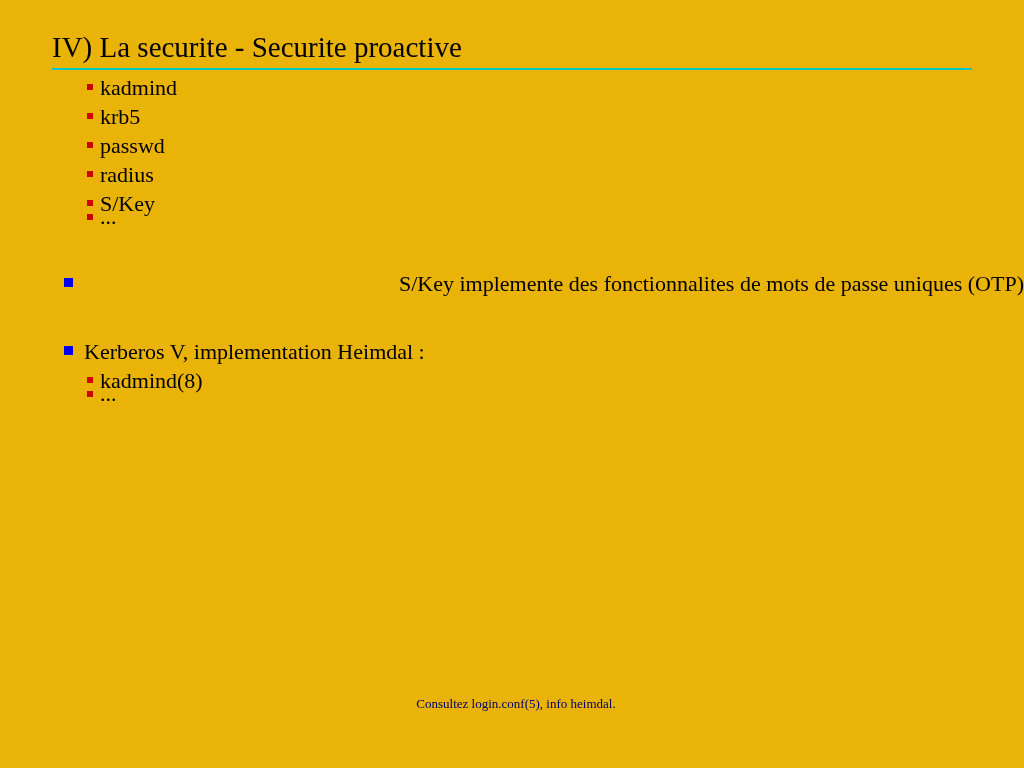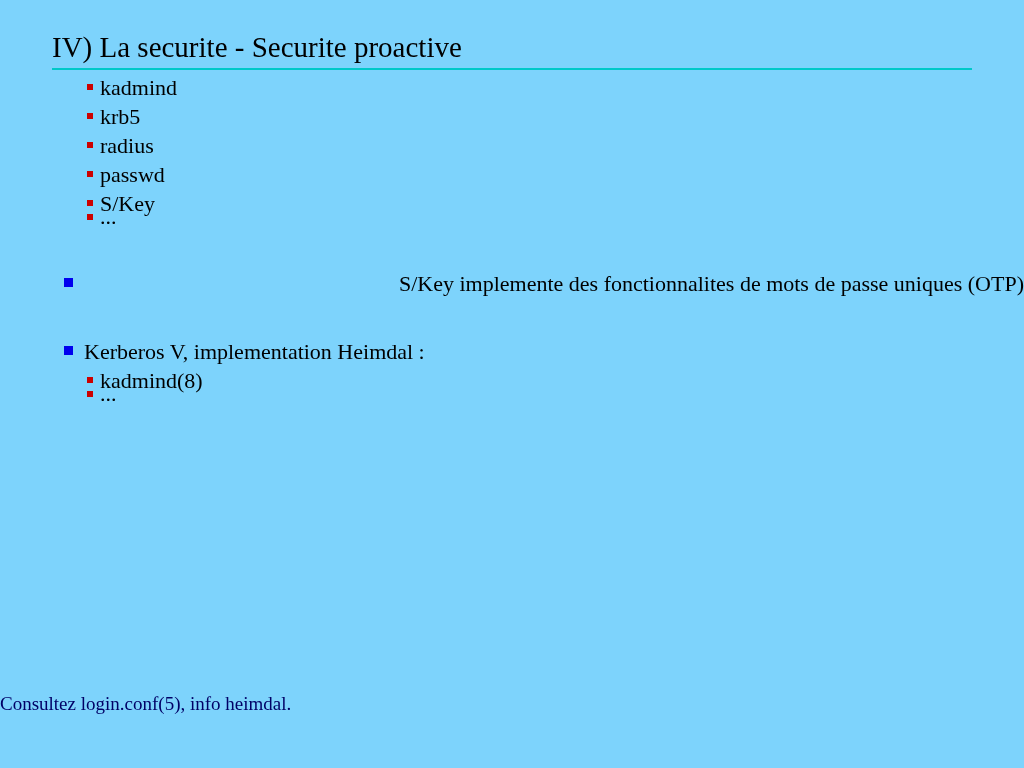--- a/index.html
+++ b/index.html
@@ -3,21 +3,21 @@
 <meta charset="utf-8">
 <style>
   * { margin: 0; padding: 0; box-sizing: border-box; }
   html, body { background: #ffffff; }
   body { width: 1024px; height: 768px; }
 
   .slide {
     position: relative;
     width: 1024px;
     height: 768px;
-    background: #7dd3fc;
+    background: #eab308;
     overflow: hidden;
     font-family: "Liberation Serif", "DejaVu Serif", serif;
     color: var(--body-text, #000000);
   }
 
   .header { margin: 30px 52px 0 52px; }
   .title {
     font-size: 29px;
     font-weight: 400;
     line-height: 34px;
@@ -46,23 +46,25 @@
   .etc { margin-top: -10px; line-height: 18px; }
   .etc .b2 { top: 6px; }
   .gap-otp { margin-top: 43px; text-align: right; }
   .gap-kerberos { margin-top: 39px; }
 
   .footer {
     position: absolute;
     left: 0;
     right: 0;
     top: 693px;
-    font-size: 19px;
+    text-align: center;
+    font-size: 13px;
     line-height: 22px;
     color: var(--footer-text, #000066);
+    padding-left: 8px;
   }
 </style>
 </head>
 <body>
 
 <div class="slide">
 
   <header class="header">
     <h1 class="title">IV) La securite - Securite proactive</h1>
     <div class="rule"></div>
@@ -74,25 +76,25 @@
     <div class="item l2 sub-start">
       <span class="bullet b2"></span>
       <span class="txt">kadmind</span>
     </div>
     <div class="item l2">
       <span class="bullet b2"></span>
       <span class="txt">krb5</span>
     </div>
     <div class="item l2">
       <span class="bullet b2"></span>
-      <span class="txt">radius</span>
+      <span class="txt">passwd</span>
     </div>
     <div class="item l2">
       <span class="bullet b2"></span>
-      <span class="txt">passwd</span>
+      <span class="txt">radius</span>
     </div>
     <div class="item l2">
       <span class="bullet b2"></span>
       <span class="txt">S/Key</span>
     </div>
     <div class="item l2 etc">
       <span class="bullet b2"></span>
       <span class="txt">...</span>
     </div>
 

